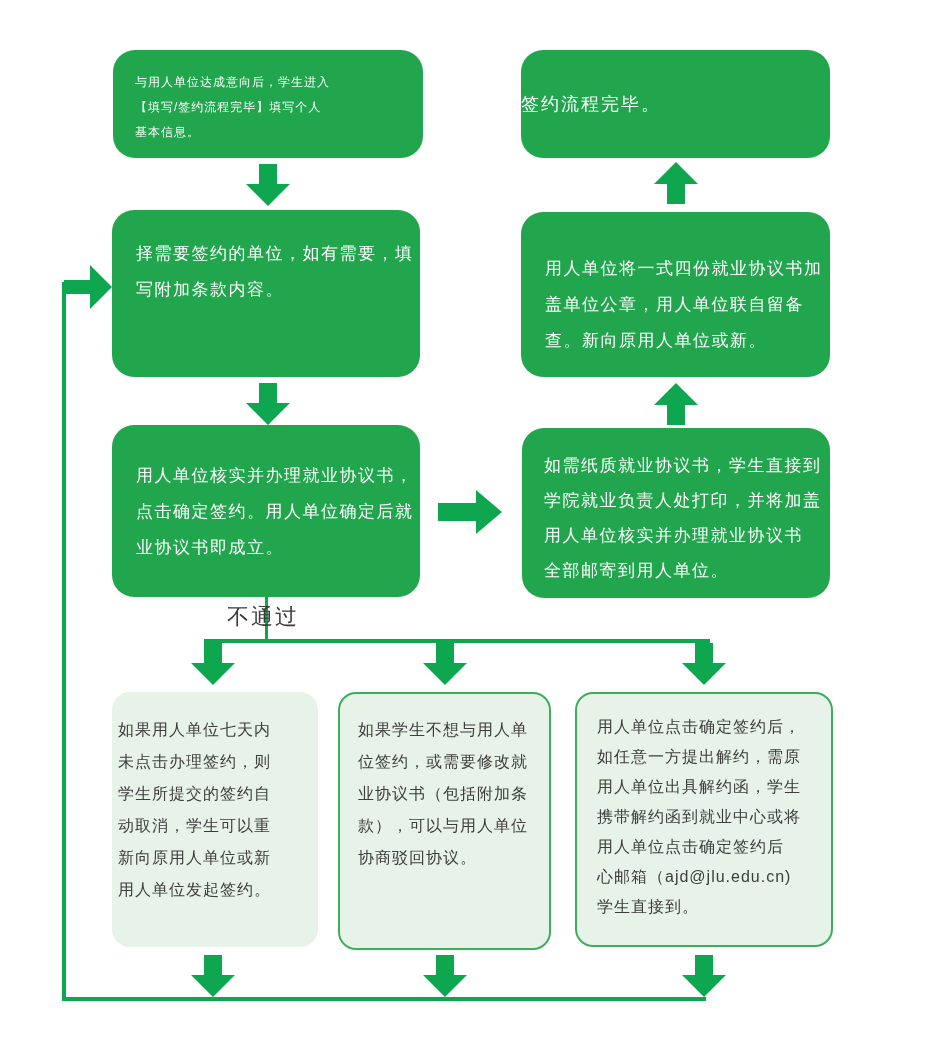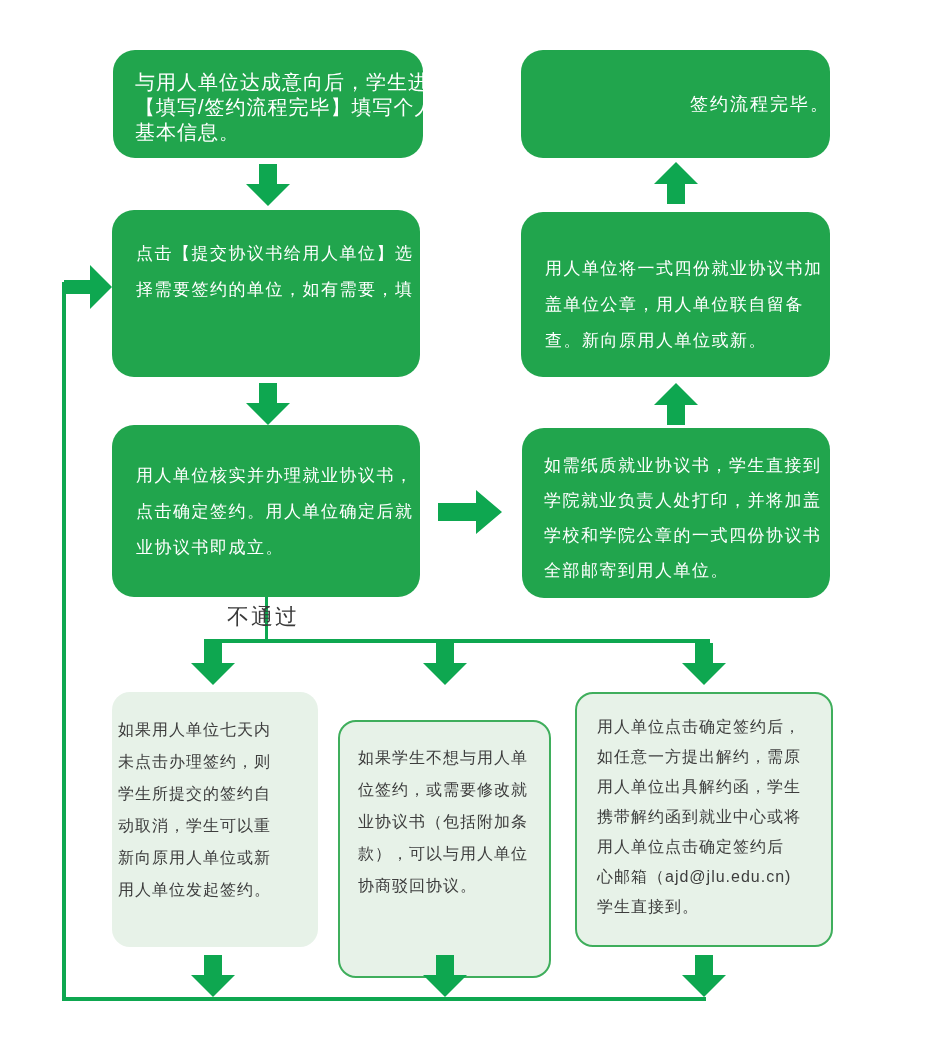--- a/index.html
+++ b/index.html
@@ -12,29 +12,29 @@
 
   .case{position:absolute;background:var(--case-fill,#e7f2e8);color:var(--case-text,#3d3d3d);
         border-radius:18px;font-size:16px;letter-spacing:1px;box-sizing:border-box;}
   .case.bordered{border:2px solid var(--case-border,#3fae5c);}
   .case .ln{white-space:nowrap;}
 
   .arrow{position:absolute;color:var(--arrow-green,#0ea750);}
   .arrow svg{display:block;width:100%;height:100%;}
   .cline{position:absolute;background:var(--arrow-green,#0ea750);}
 
-  #box1{left:113px;top:50px;width:310px;height:108px;padding:20px 0 0 22px;line-height:25px;font-size:20px;letter-spacing:1px;}
+  #box1{left:113px;top:50px;width:310px;height:108px;padding:20px 0 0 22px;line-height:25px;font-size:12px;letter-spacing:1px;}
   #box2{left:112px;top:210px;width:308px;height:167px;padding:26px 0 0 24px;line-height:36px;}
   #box3{left:112px;top:425px;width:308px;height:172px;padding:33px 0 4px 24px;line-height:36px;}
-  #boxR1{left:521px;top:50px;width:309px;height:108px;display:flex;align-items:center;justify-content:flex-end;font-size:18px;letter-spacing:2px;}
+  #boxR1{left:521px;top:50px;width:309px;height:108px;display:flex;align-items:center;justify-content:flex-start;font-size:18px;letter-spacing:2px;}
   #boxR2{left:521px;top:212px;width:309px;height:165px;padding:39px 0 0 24px;line-height:36px;}
   #boxR3{left:522px;top:428px;width:308px;height:170px;padding:20px 0 14px 22px;line-height:35px;}
 
   #caseB1{left:112px;top:692px;width:206px;height:255px;padding:22px 0 0 6px;line-height:32px;}
-  #caseB2{left:338px;top:720px;width:213px;height:258px;padding:20px 0 0 18px;line-height:32px;}
+  #caseB2{left:338px;top:692px;width:213px;height:258px;padding:20px 0 0 18px;line-height:32px;}
   #caseB3{left:575px;top:692px;width:258px;height:255px;padding:18px 6px 0 20px;line-height:30px;}
 
   #branch-label{position:absolute;left:227px;top:602px;font-size:22px;letter-spacing:2px;
     color:var(--label-text,#3a3a3a);z-index:3;}
 
   
   #vline-left{left:62px;top:282px;width:4px;height:719px;}
   #hline-bottom{left:62px;top:997px;width:644px;height:4px;}
   #vline-branch{left:265px;top:597px;width:3px;height:44px;}
   #hline-branch{left:204px;top:639px;width:506px;height:4px;}
@@ -69,22 +69,22 @@
       <div class="ln">基本信息。</div>
     </div>
 
   <div class="arrow" id="arrow-d1">
     <svg viewBox="0 0 44 42">
         <polygon fill="currentColor" points="13,0 31,0 31,20 44,20 22,42 0,20 13,20"></polygon>
       </svg>
   </div>
 
   <div class="node" id="box2">
-      <div class="ln">点击【提交协议书给用人单位】选</div>
       <div class="ln">择需要签约的单位，如有需要，填</div>
+      <div class="ln">写附加条款内容。</div>
     </div>
 
   <div class="arrow" id="arrow-d2">
     <svg viewBox="0 0 44 42">
         <polygon fill="currentColor" points="13,0 31,0 31,20 44,20 22,42 0,20 13,20"></polygon>
       </svg>
   </div>
 
   <div class="node" id="box3">
       <div class="ln">用人单位核实并办理就业协议书，</div>
@@ -94,21 +94,21 @@
 
   <div class="arrow" id="arrow-right-mid">
     <svg viewBox="0 0 64 44">
         <polygon fill="currentColor" points="0,13 38,13 38,0 64,22 38,44 38,31 0,31"></polygon>
       </svg>
   </div>
 
   <div class="node" id="boxR3">
       <div class="ln">如需纸质就业协议书，学生直接到</div>
       <div class="ln">学院就业负责人处打印，并将加盖</div>
-      <div class="ln">学校和学院公章的一式四份协议书</div>
+      <div class="ln">用人单位核实并办理就业协议书</div>
       <div class="ln">全部邮寄到用人单位。</div>
     </div>
 
   <div class="arrow" id="arrow-u1">
     <svg viewBox="0 0 44 42">
         <polygon fill="currentColor" points="13,42 31,42 31,22 44,22 22,0 0,22 13,22"></polygon>
       </svg>
   </div>
 
   <div class="node" id="boxR2">

